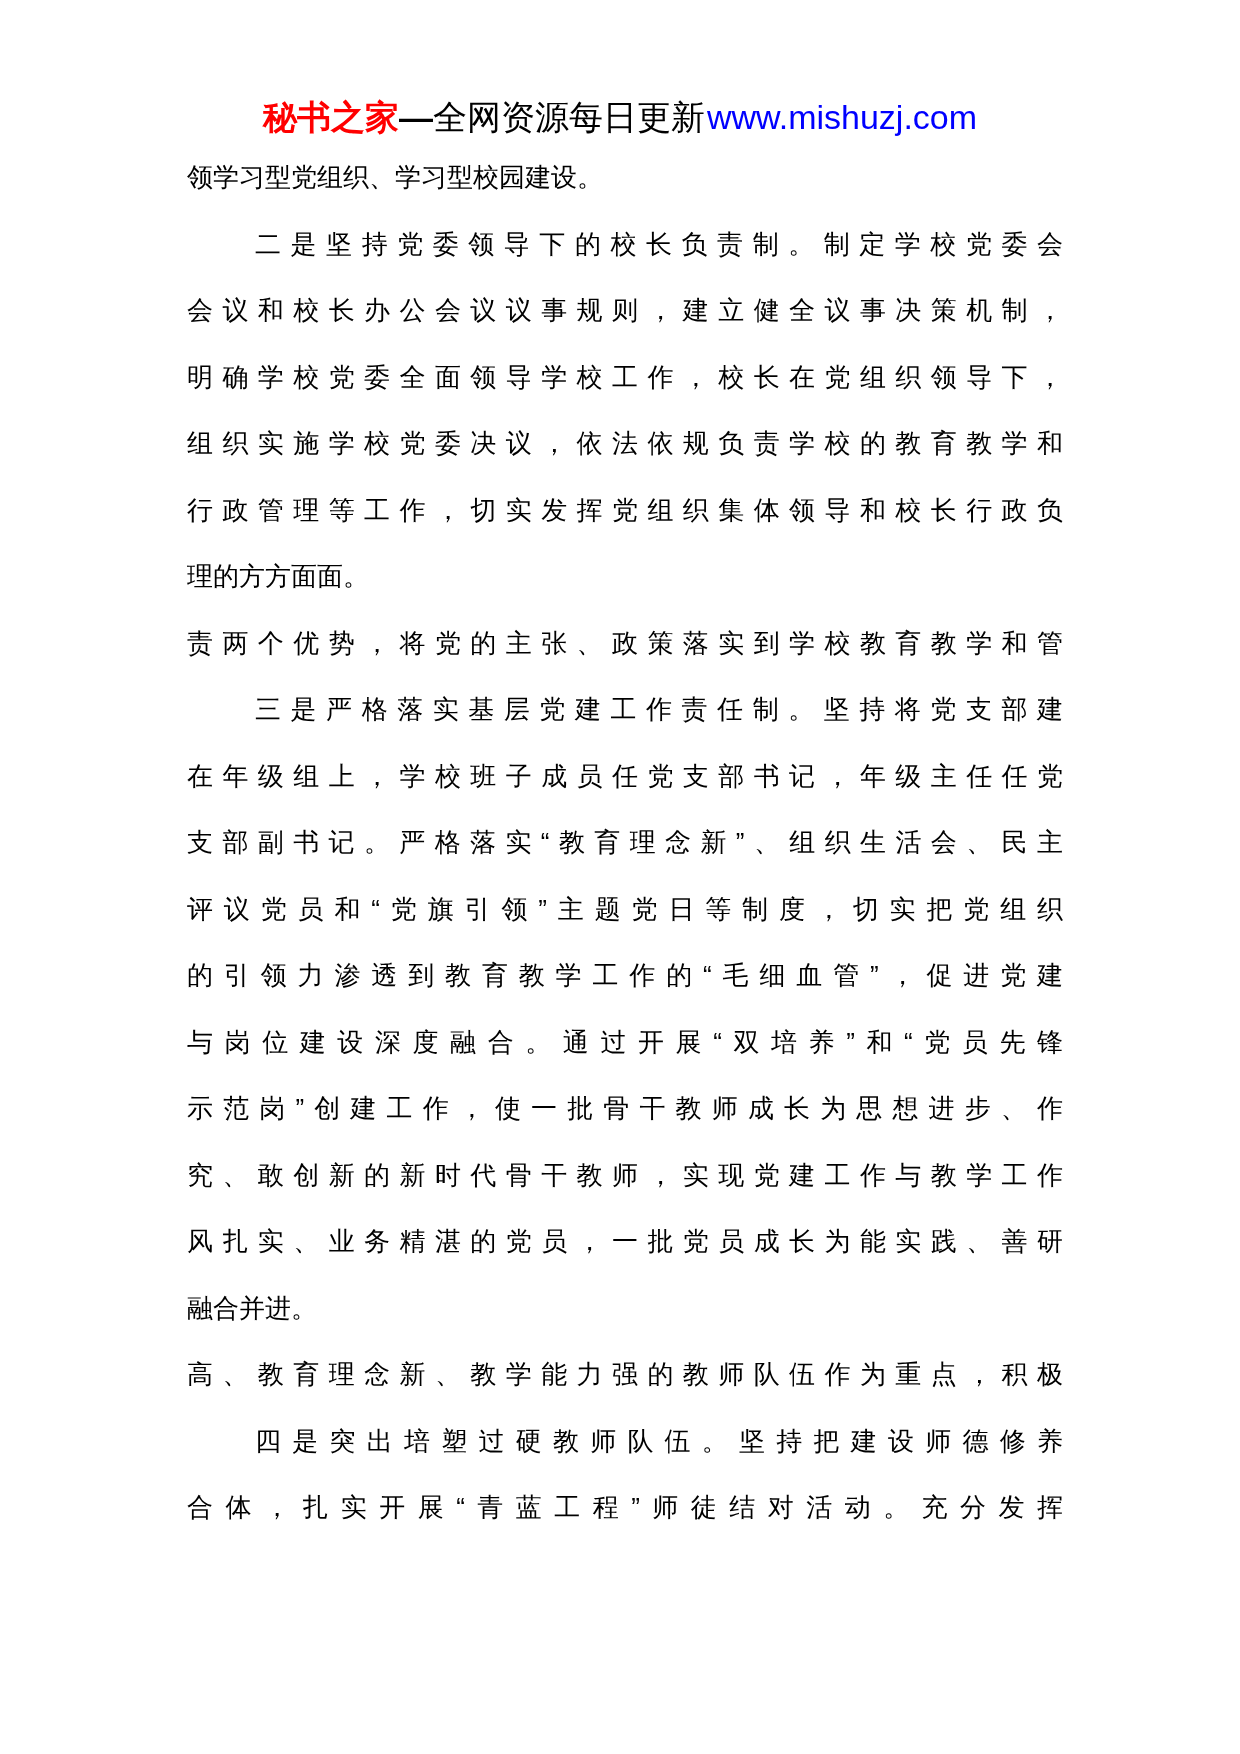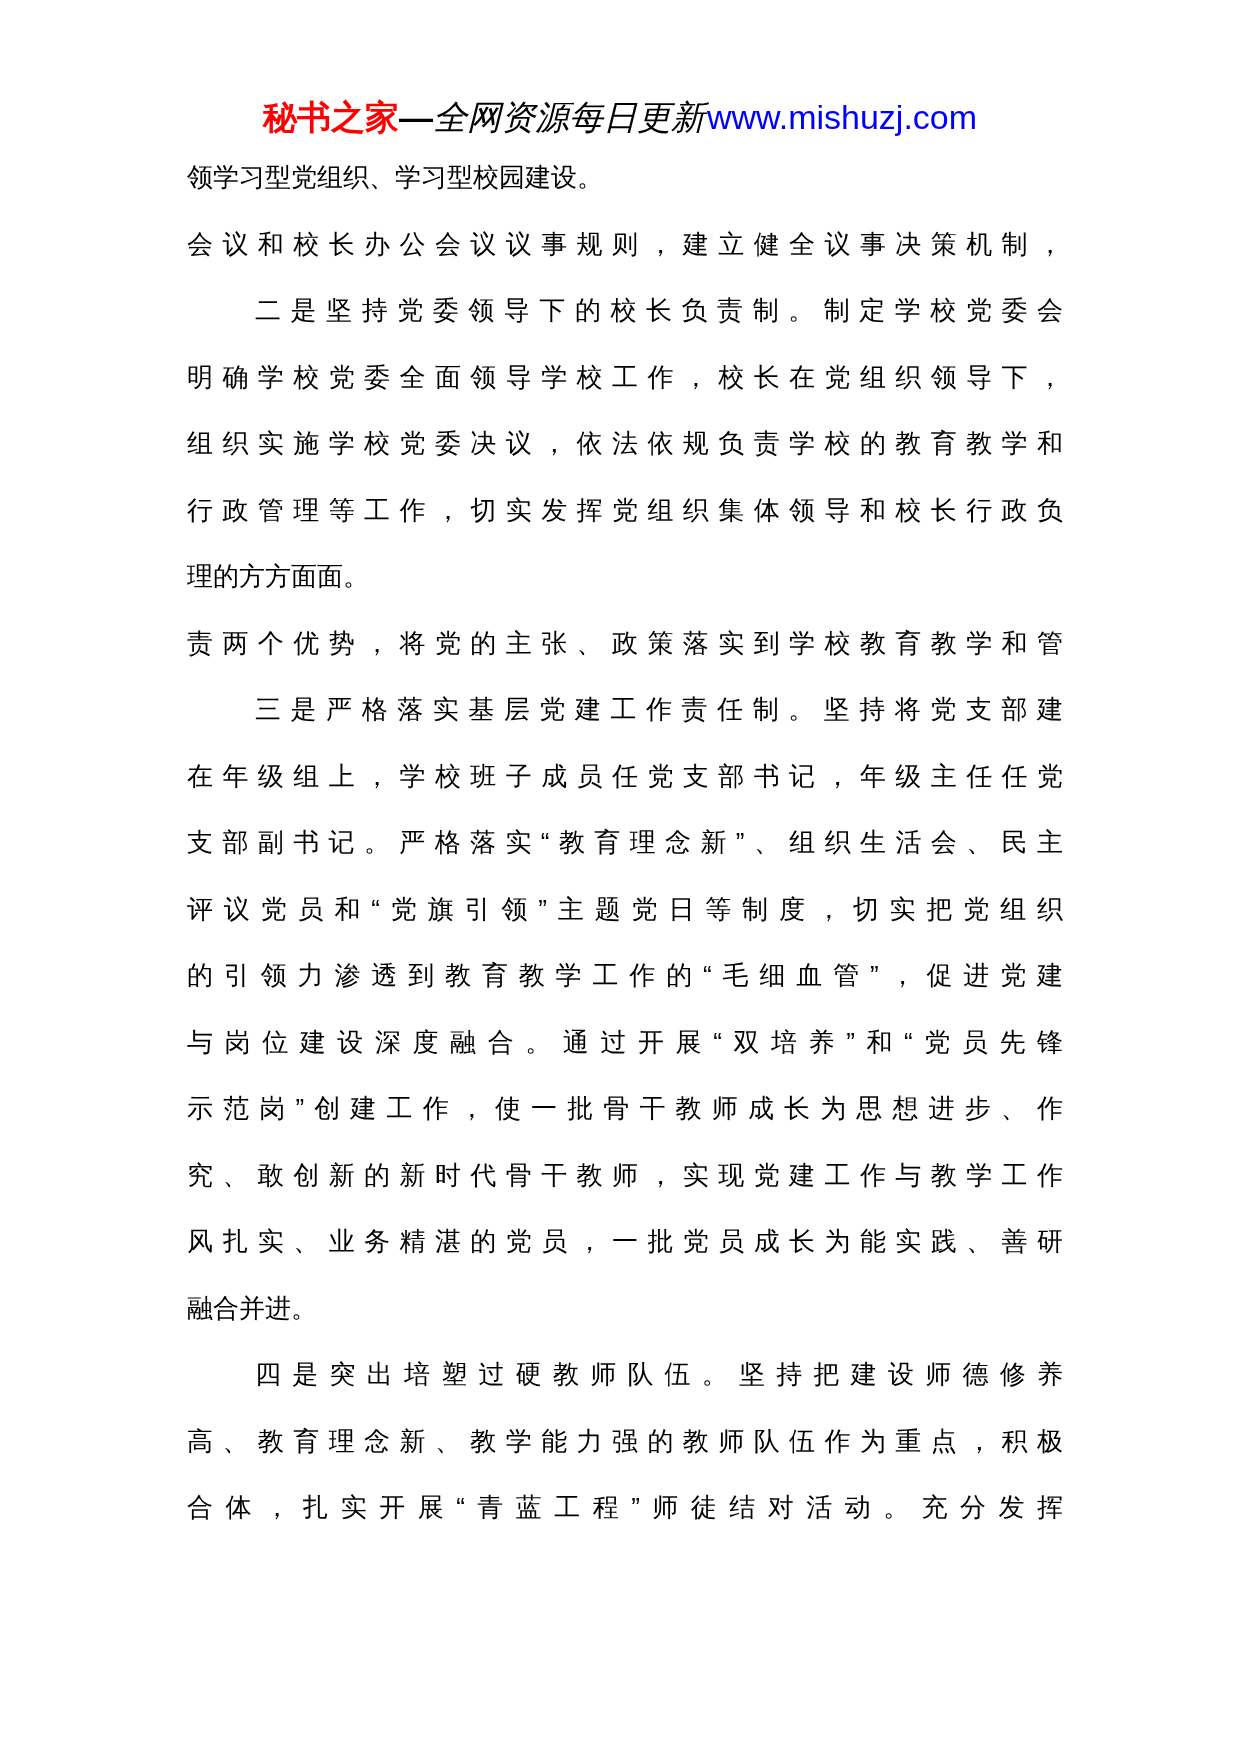--- a/index.html
+++ b/index.html
@@ -17,21 +17,21 @@
     left: 0;
     width: 100%;
     text-align: center;
     font-size: 34px;
     line-height: 46px;
     white-space: nowrap;
     color: #000000;
   }
   .brand { color: #ff0000; font-weight: bold; }
   .dash { color: #000000; font-weight: bold; }
-  .tagline { color: #000000; font-style: italic; }
+  .tagline { color: #000000; }
   .url { color: #0000ff; margin-left: 2px; }
   .content {
     position: absolute;
     top: 144px;
     left: 187px;
     width: 876px;
     font-size: 26px;
     color: #000000;
     letter-spacing: 0;
   }
@@ -47,35 +47,35 @@
 <body>
 
 <div class="page">
 
   <div class="header">
     <span class="brand">秘书之家</span><span class="dash">—</span><span class="tagline">全网资源每日更新</span><span class="url">www.mishuzj.com</span>
   </div>
 
   <div class="content">
     <div class="line end">领学习型党组织、学习型校园建设。</div>
+    <div class="line indent">二是坚持党委领导下的校长负责制。制定学校党委会</div>
     <div class="line">会议和校长办公会议议事规则，建立健全议事决策机制，</div>
-    <div class="line indent">二是坚持党委领导下的校长负责制。制定学校党委会</div>
     <div class="line">明确学校党委全面领导学校工作，校长在党组织领导下，</div>
     <div class="line">组织实施学校党委决议，依法依规负责学校的教育教学和</div>
     <div class="line">行政管理等工作，切实发挥党组织集体领导和校长行政负</div>
     <div class="line end">理的方方面面。</div>
     <div class="line">责两个优势，将党的主张、政策落实到学校教育教学和管</div>
     <div class="line indent">三是严格落实基层党建工作责任制。坚持将党支部建</div>
     <div class="line">在年级组上，学校班子成员任党支部书记，年级主任任党</div>
     <div class="line">支部副书记。严格落实“教育理念新”、组织生活会、民主</div>
     <div class="line">评议党员和“党旗引领”主题党日等制度，切实把党组织</div>
     <div class="line">的引领力渗透到教育教学工作的“毛细血管”，促进党建</div>
     <div class="line">与岗位建设深度融合。通过开展“双培养”和“党员先锋</div>
     <div class="line">示范岗”创建工作，使一批骨干教师成长为思想进步、作</div>
     <div class="line">究、敢创新的新时代骨干教师，实现党建工作与教学工作</div>
     <div class="line">风扎实、业务精湛的党员，一批党员成长为能实践、善研</div>
     <div class="line end">融合并进。</div>
+    <div class="line">高、教育理念新、教学能力强的教师队伍作为重点，积极</div>
     <div class="line indent">四是突出培塑过硬教师队伍。坚持把建设师德修养</div>
-    <div class="line">高、教育理念新、教学能力强的教师队伍作为重点，积极</div>
     <div class="line">合体，扎实开展“青蓝工程”师徒结对活动。充分发挥</div>
   </div>
 
 </div>
 
 </body></html>

